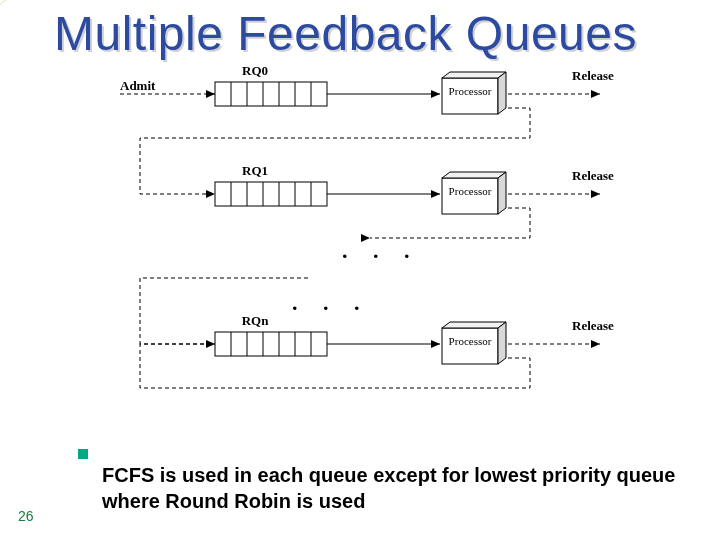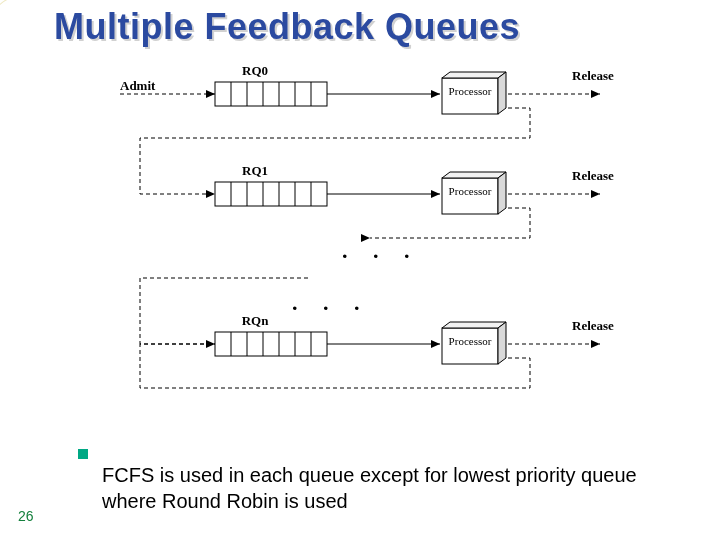--- a/index.html
+++ b/index.html
@@ -28,22 +28,22 @@
     width: 60px; height: 420px;
     border-left: 1px solid #efe9c2;
     border-top: 1px solid #efe9c2;
     border-radius: 30px 0 0 0;
     pointer-events: none;
   }
   .title {
     position: absolute;
     left: 54px;
     top: 6px;
-    font-size: 36px;
-    font-weight: bold;
+    font-size: 48px;
+    font-weight: normal;
     color: #2b4aa0;
     text-shadow: 2px 2px 0 #d1d1d1;
     letter-spacing: 0.5px;
   }
   .slide-num {
     position: absolute;
     left: 18px;
     bottom: 16px;
     font-size: 14px;
     color: #15803d;
@@ -58,21 +58,21 @@
   }
   .bullet {
     width: 10px; height: 10px;
     background: #00a884;
     margin-top: 8px;
     margin-right: 14px;
     flex: none;
   }
   .bullet-text {
     font-size: 20px;
-    font-weight: normal;
+    font-weight: bold;
     color: #000;
     line-height: 1.3;
     margin-top: 21px;
   }
   svg.diagram {
     position: absolute;
     left: 110px;
     top: 60px;
   }
   .q-label {

